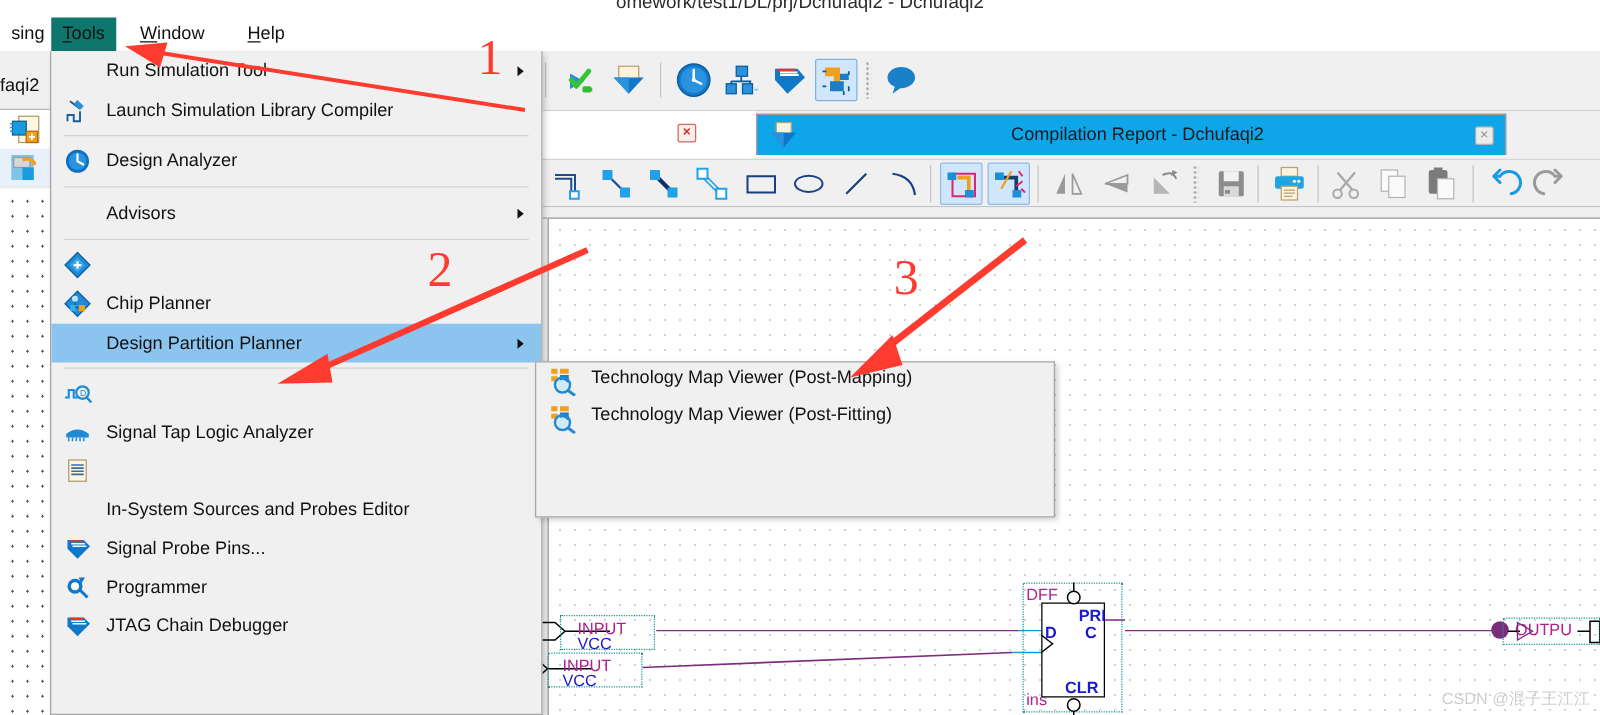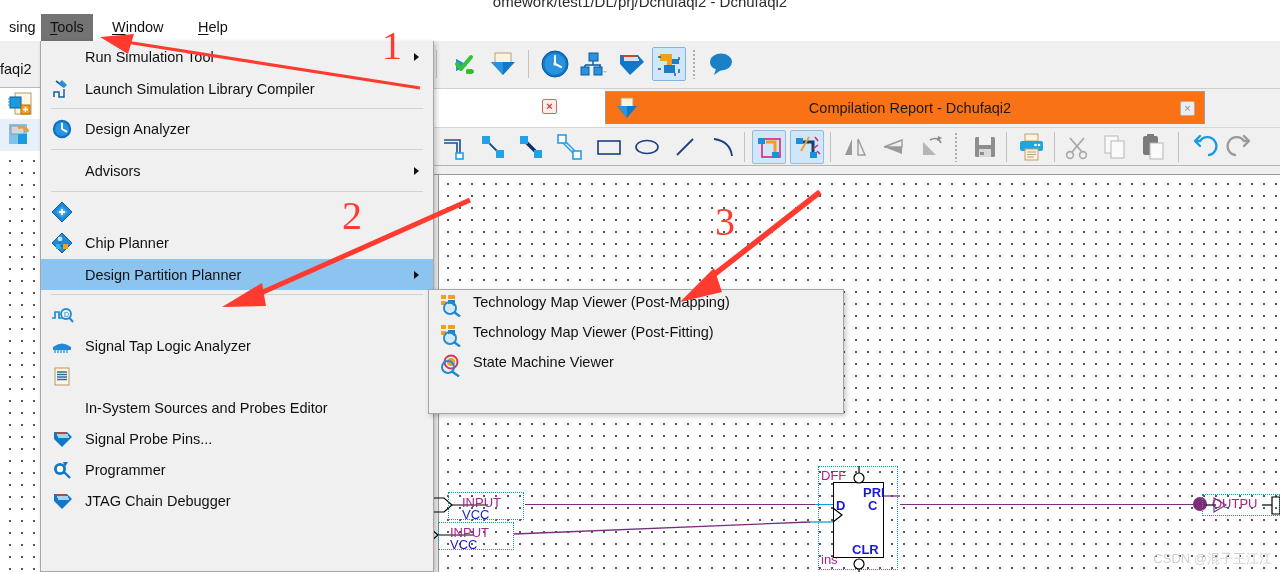--- a/index.html
+++ b/index.html
@@ -25,21 +25,21 @@
 
   
   .menubar {
     position:absolute; left:0; top:14px; width:1280px; height:27px;
     background:#ffffff; border-bottom:none;
   }
   .menubar .mi {
     position:absolute; top:0; height:27px; line-height:27px;
     font-size:14.5px; padding:0 9px; color:#111; white-space:nowrap;
   }
-  .menubar .mi.sel { background:#737373; color:#111; }
+  .menubar .mi.sel { background:#0f766e; color:#111; }
   .uline { text-decoration: underline; text-underline-offset:2px; }
 
   
   .leftstrip { position:absolute; left:0; top:41px; width:40px; height:531px; background:#f0f0f0; }
   .leftstrip .lbl {
     position:absolute; left:0; top:20px; width:40px; font-size:14.5px; color:#111; white-space:nowrap;
   }
   .leftstrip .panelbox {
     position:absolute; left:0; top:46px; width:40px; height:62px;
     background:#ffffff; border-top:1px solid #b9b9b9; border-bottom:1px solid #b9b9b9;
@@ -63,21 +63,21 @@
   .tbsep { position:absolute; top:9px; width:1px; height:28px; background:#c3c3c3; }
   .grip { position:absolute; top:8px; width:5px; height:30px;
     background-image: radial-gradient(#adadad 1px, transparent 1.2px);
     background-size:4px 4px; }
 
   
   .tabrow { position:absolute; left:390px; top:48px; width:850px; height:38px; background:#f0f0f0; }
   .tabwhite { position:absolute; left:0px; top:0px; width:175px; height:38px; background:#ffffff; }
   .tabmain {
     position:absolute; left:175px; top:2px; width:600px; height:33px;
-    background:#f97316; border:1px solid #9e9e9e; border-bottom:none;
+    background:#0ea5e9; border:1px solid #9e9e9e; border-bottom:none;
     display:flex; align-items:center;
   }
   .tabmain .tablabel { flex:1; text-align:center; font-size:14.5px; color:#1a1a1a; white-space:nowrap; }
   .closeglyph { width:15px; height:15px; border:1px solid #b0b0b0; background:#ececec;
      color:#8a8a8a; font-size:11px; line-height:13px; text-align:center; border-radius:2px; }
   .closeglyph.red { border-color:#d06a5e; color:#cc3b28; background:#fbeeec; font-weight:bold; }
 
   
   .toolbar2 { position:absolute; left:390px; top:86px; width:850px; height:39px;
      background:#f0f0f0; border-top:1px solid #d6d6d6; border-bottom:1px solid #b5b5b5; }
@@ -640,31 +640,20 @@
           <rect x="9" y="2" width="7" height="4" fill="#f0a020"></rect>
           <rect x="2" y="8" width="5" height="4" fill="#f0a020"></rect>
           <rect x="9" y="7" width="7" height="6" fill="#1b7fc0"></rect>
           <circle cx="11" cy="15" r="6" fill="none" stroke="#1f8ad6" stroke-width="2"></circle>
           <circle cx="11" cy="15" r="4.2" fill="#cfeaf8"></circle>
           <path d="M15 19 L21 23.5" stroke="#1f8ad6" stroke-width="2.4"></path>
         </svg>
       </span>
       <span class="stext">Technology Map Viewer (Post-Fitting)</span>
     </div>
-    <div class="srow">
-      <span class="sicon">
-        <svg viewBox="0 0 24 24" width="24" height="24">
-          <circle cx="12" cy="9" r="6.5" fill="none" stroke="#d03a5a" stroke-width="2"></circle>
-          <circle cx="12" cy="9" r="4" fill="#f0a020"></circle>
-          <circle cx="9" cy="14" r="6" fill="none" stroke="#1f8ad6" stroke-width="2"></circle>
-          <path d="M13 18.5 L20 23.5" stroke="#1f8ad6" stroke-width="2.4"></path>
-        </svg>
-      </span>
-      <span class="stext">State Machine Viewer</span>
-    </div>
   </div>
 
   <svg class="ann" style="left:0;top:0;width:1280px;height:572px;" viewBox="0 0 1280 572">
 
     <line x1="420" y1="88" x2="126" y2="42" stroke="#ff3b30" stroke-width="3.2"></line>
     <path d="M100 37 L134 34 L128 54 Z" fill="#ff3b30"></path>
 
     <line x1="470" y1="200" x2="252" y2="297" stroke="#ff3b30" stroke-width="5"></line>
     <path d="M222 307 L262 283 L266 306 Z" fill="#ff3b30"></path>
 

